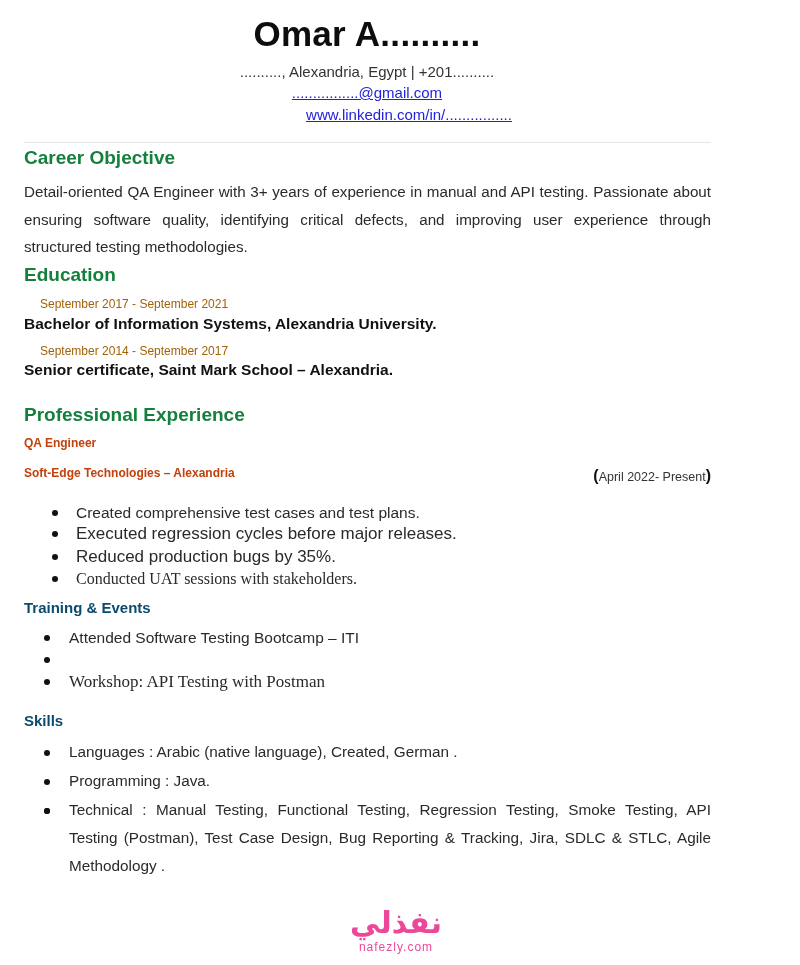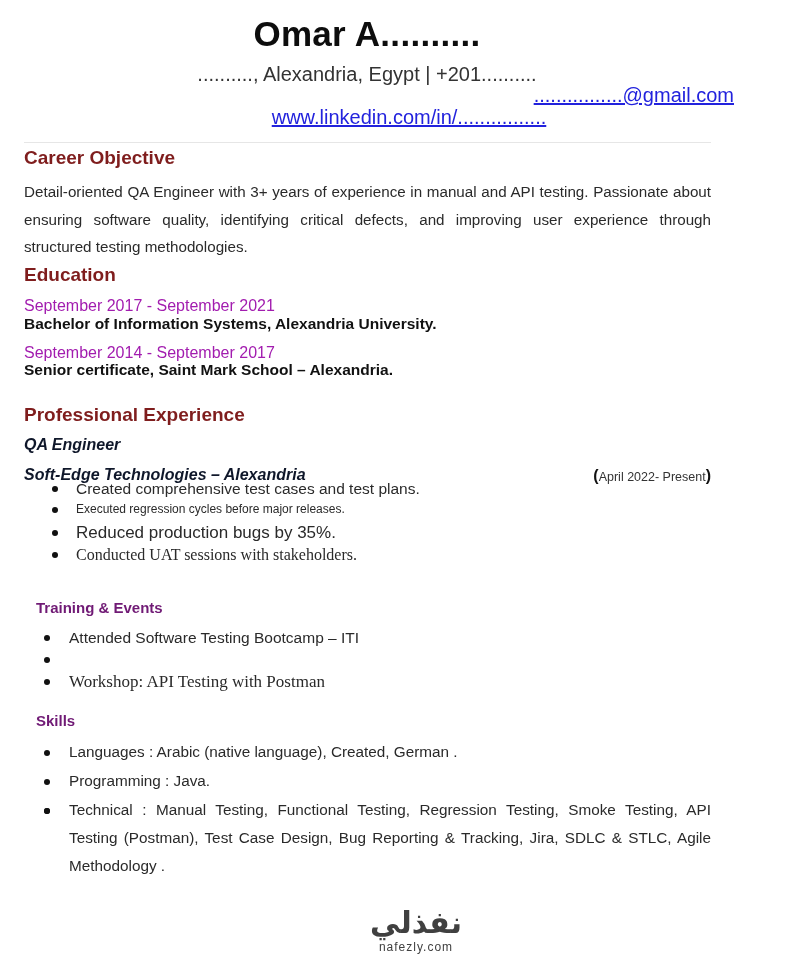--- a/index.html
+++ b/index.html
@@ -8,71 +8,71 @@
     font-family: "Liberation Sans", sans-serif; color: #1a1a1a;
   }
   .page { position: absolute; left: 24px; top: 0; width: 687px; }
 
   .name {
     position: absolute; left: 0; width: 734px; top: 14px; text-align: center;
     font-size: 35px; font-weight: bold; color: #0d0d0d; letter-spacing: 0.3px;
   }
   .contact-line {
     position: absolute; left: 0; width: 734px; text-align: center;
-    font-size: 20px; color: #333;
+    font-size: 15px; color: #333;
   }
   .contact-line.addr { top: 63px; }
-  .contact-line.email { top: 84px; text-align: right; }
+  .contact-line.email { top: 84px; }
   .contact-line.linkedin { top: 106px; padding-left: 42px; }
   a.link { color: #2222dd; text-decoration: underline; }
 
   .divider {
     position: absolute; left: 0; top: 142px; width: 687px; height: 1px;
     background: #e6e6e6;
   }
 
-  .h2 { position: absolute; left: 0; font-size: 19px; font-weight: bold; color: #7f1d1d; }
-  .h3 { position: absolute; left: 0; font-size: 16px; font-weight: bold; color: #0f172a; font-style: italic; }
-  .h4 { position: absolute; left: 12px; font-size: 15px; font-weight: bold; color: #701a75; }
+  .h2 { position: absolute; left: 0; font-size: 19px; font-weight: bold; color: #15803d; }
+  .h3 { position: absolute; left: 0; font-size: 12px; font-weight: bold; color: #c2410c; }
+  .h4 { position: absolute; left: 0; font-size: 15px; font-weight: bold; color: #0c4a6e; }
 
   .objective {
     position: absolute; left: 0; top: 178px; width: 687px;
     font-size: 15.2px; line-height: 27.5px; text-align: justify; color: #2a2a2a;
   }
 
-  .edu-date { position: absolute; left: 0; font-size: 16px; color: #a21caf; }
+  .edu-date { position: absolute; left: 16px; font-size: 12px; color: #a16207; }
   .edu-title { position: absolute; left: 0; font-size: 15.5px; font-weight: bold; color: #111; }
 
   .job-date {
     position: absolute; right: 0; top: 467px; font-size: 12.5px; color: #333;
   }
   .job-date .paren { font-size: 16px; font-weight: bold; color: #111; }
 
   ul.bullets { position: absolute; margin: 0; padding: 0; list-style: none; }
   ul.bullets li { position: relative; color: #2a2a2a; }
   ul.bullets li .dot {
     position: absolute; width: 6px; height: 6px; border-radius: 50%; background: #111;
   }
 
-  .exp-list { left: 28px; top: 478px; width: 560px; }
+  .exp-list { left: 28px; top: 502px; width: 560px; }
   .exp-list li { padding-left: 24px; }
   .exp-list li .dot { left: 0; }
 
   .train-list { left: 20px; top: 627px; width: 560px; }
   .train-list li { padding-left: 25px; height: 22px; line-height: 22px; font-size: 15.5px; }
   .train-list li .dot { left: 0; top: 8px; }
 
   .skills-list { left: 20px; top: 738px; width: 667px; }
   .skills-list li { padding-left: 25px; font-size: 15.3px; line-height: 28px; text-align: justify; margin-bottom: 1px; }
   .skills-list li .dot { left: 0; top: 12px; }
 
   .serif { font-family: "Liberation Serif", serif; }
 
   .watermark {
-    position: absolute; left: 356px; top: 906px; width: 120px; text-align: center; color: #404040;
+    position: absolute; left: 336px; top: 906px; width: 120px; text-align: center; color: #ec4899;
   }
   .watermark .ar { font-family: "DejaVu Sans", sans-serif; font-size: 30px; font-weight: bold; line-height: 34px; }
   .watermark .en { font-size: 12px; letter-spacing: 1px; line-height: 14px; }
 </style>
 </head>
 <body>
 
 <div class="page">
 
   <div class="name" style="left:-24px;">Omar A..........</div>
@@ -100,21 +100,21 @@
   <div class="h3" style="top:466px;">Soft-Edge Technologies – Alexandria</div>
   <div class="job-date">
     <span class="paren">(</span><span>April 2022- Present</span><span class="paren">)</span>
   </div>
 
   <ul class="bullets exp-list">
     <li style="height:21px; line-height:21px; font-size:15.5px;">
       <span class="dot" style="top:8px;"></span>
       <span>Created comprehensive test cases and test plans.</span>
     </li>
-    <li style="height:22px; line-height:21px; font-size:12px;">
+    <li style="height:22px; line-height:21px; font-size:17px;">
       <span class="dot" style="top:8px;"></span>
       <span>Executed regression cycles before major releases.</span>
     </li>
     <li style="height:23px; line-height:23px; font-size:17px;">
       <span class="dot" style="top:9px;"></span>
       <span>Reduced production bugs by 35%.</span>
     </li>
     <li class="serif" style="height:21px; line-height:21px; font-size:16px;">
       <span class="dot" style="top:8px;"></span>
       <span>Conducted UAT sessions with stakeholders.</span>

